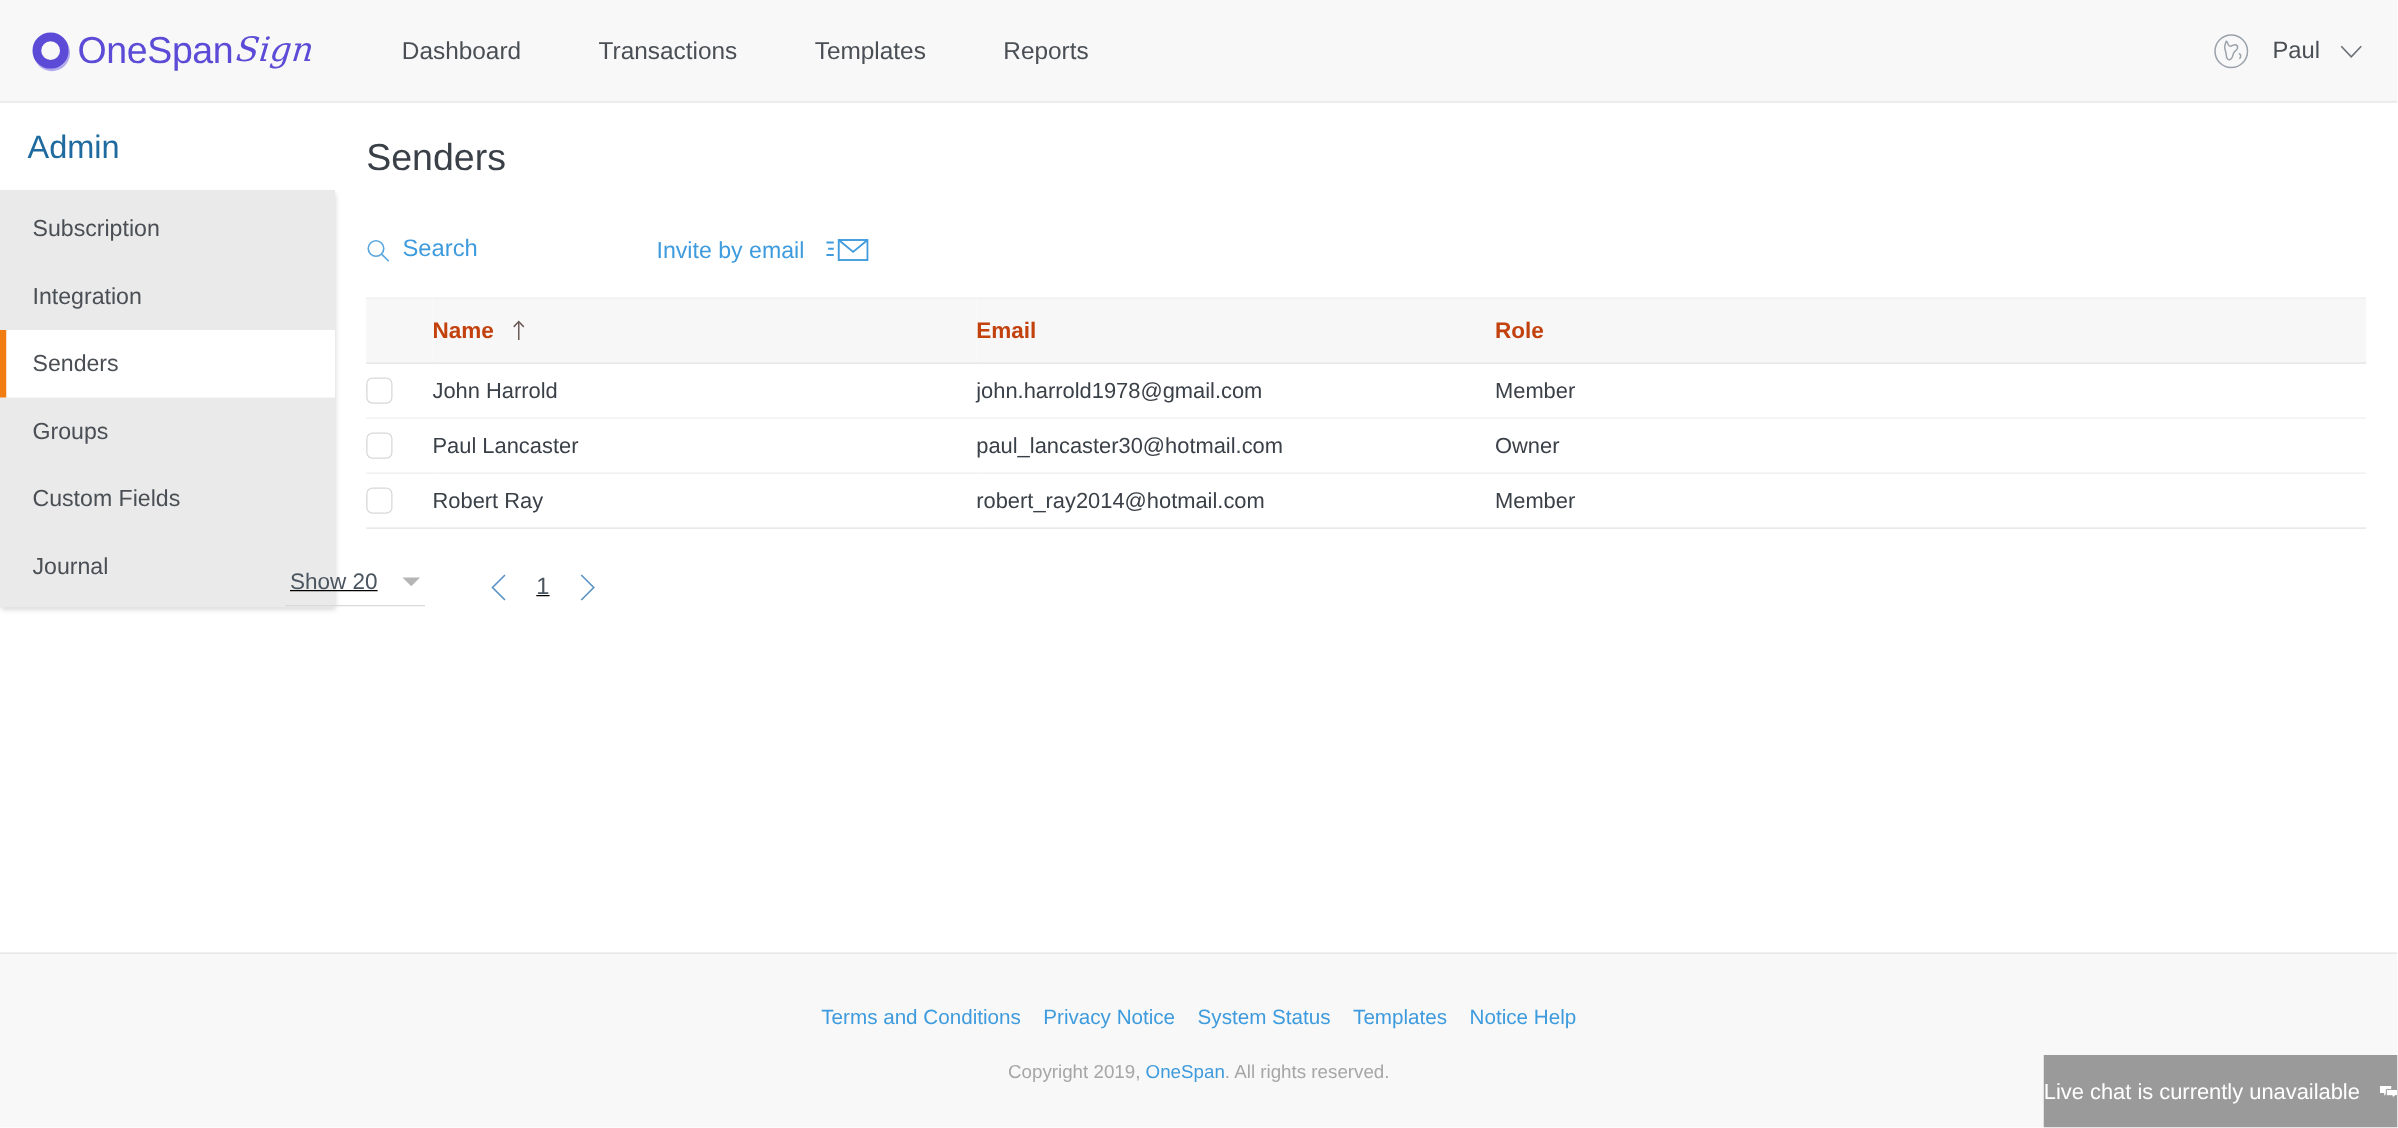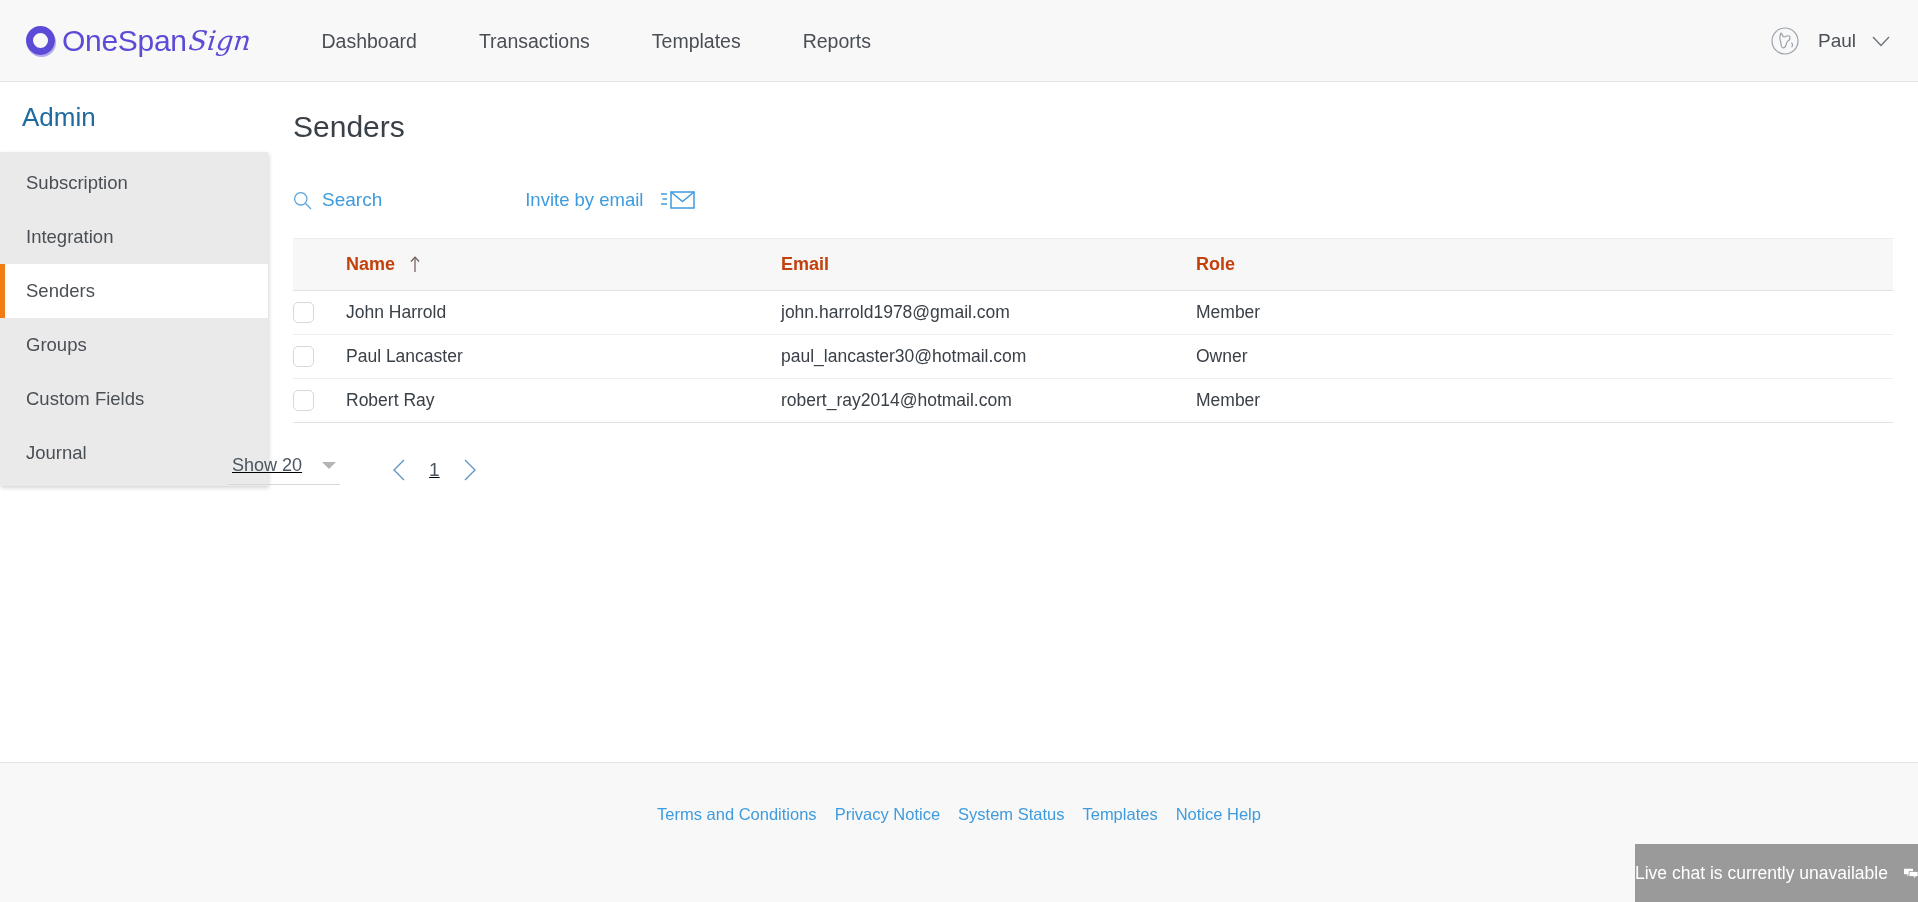--- a/index.html
+++ b/index.html
@@ -469,20 +469,21 @@
   </div>
 
   <div class="footer">
     <div class="footer-links">
       <a>Terms and Conditions</a>
       <a>Privacy Notice</a>
       <a>System Status</a>
       <a>Templates</a>
       <a>Notice Help</a>
     </div>
+    <div class="copyright"><span>Copyright 2019, </span><a>OneSpan</a><span>. All rights reserved.</span></div>
   </div>
 
   <div class="chat-widget">
     <span class="chat-text">Live chat is currently unavailable</span>
     <svg class="chat-icon" viewBox="0 0 25 21">
       <path d="M0 2 h16 v10 h-6 l-4 4 v-4 H0 Z" fill="#ffffff"></path>
       <path d="M9 7 h16 v9 h-4 l-3.5 4 v-4 H9 Z" fill="#ffffff" stroke="#9a9a9a" stroke-width="1.4"></path>
     </svg>
   </div>
 

